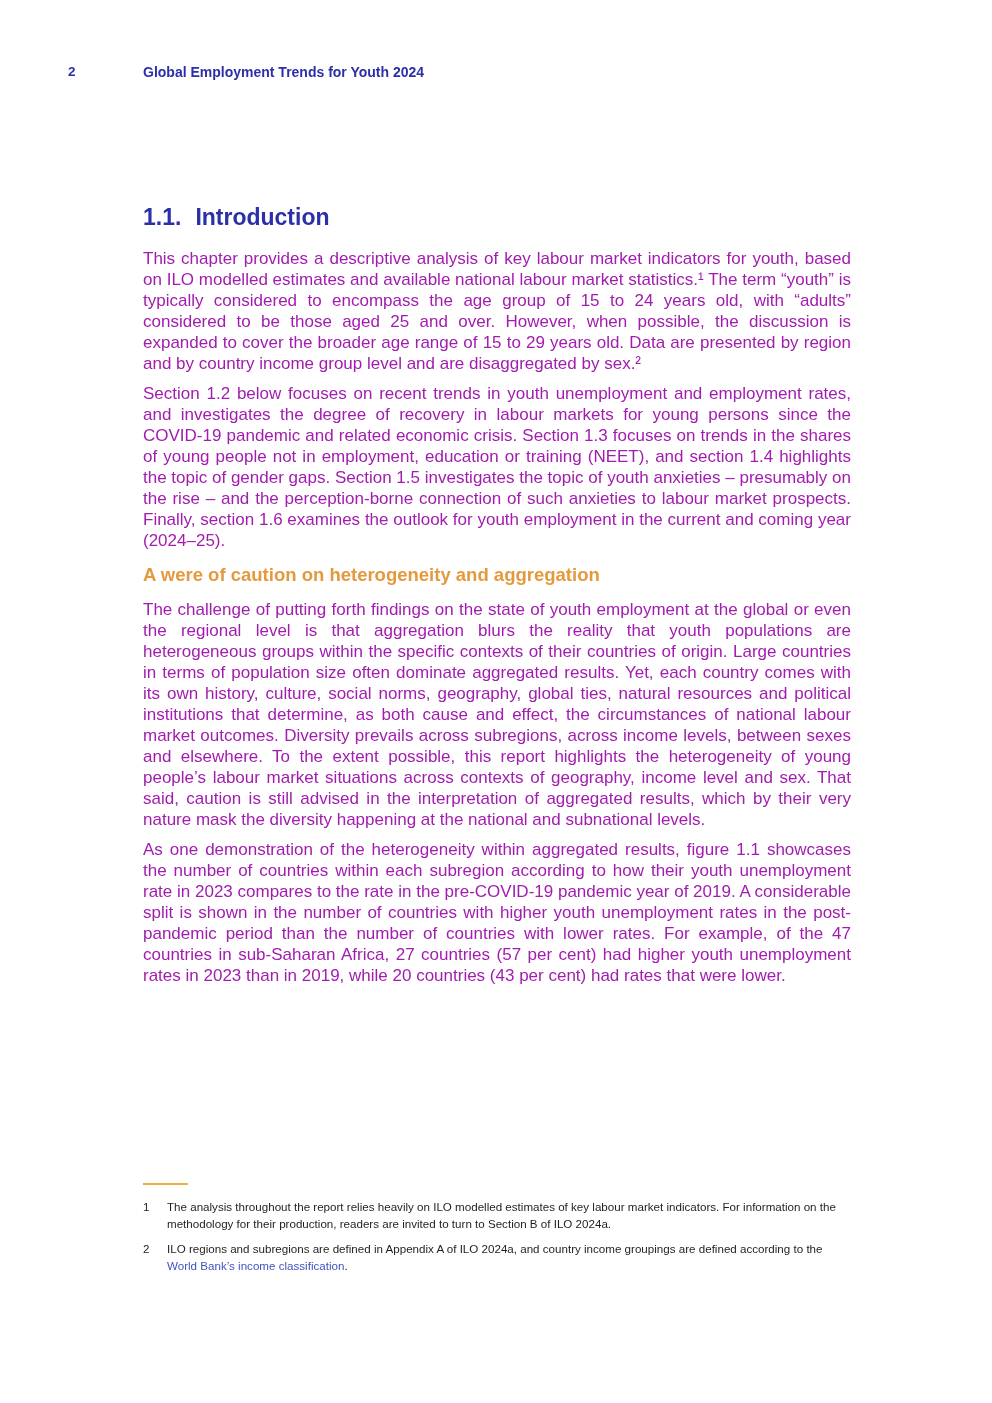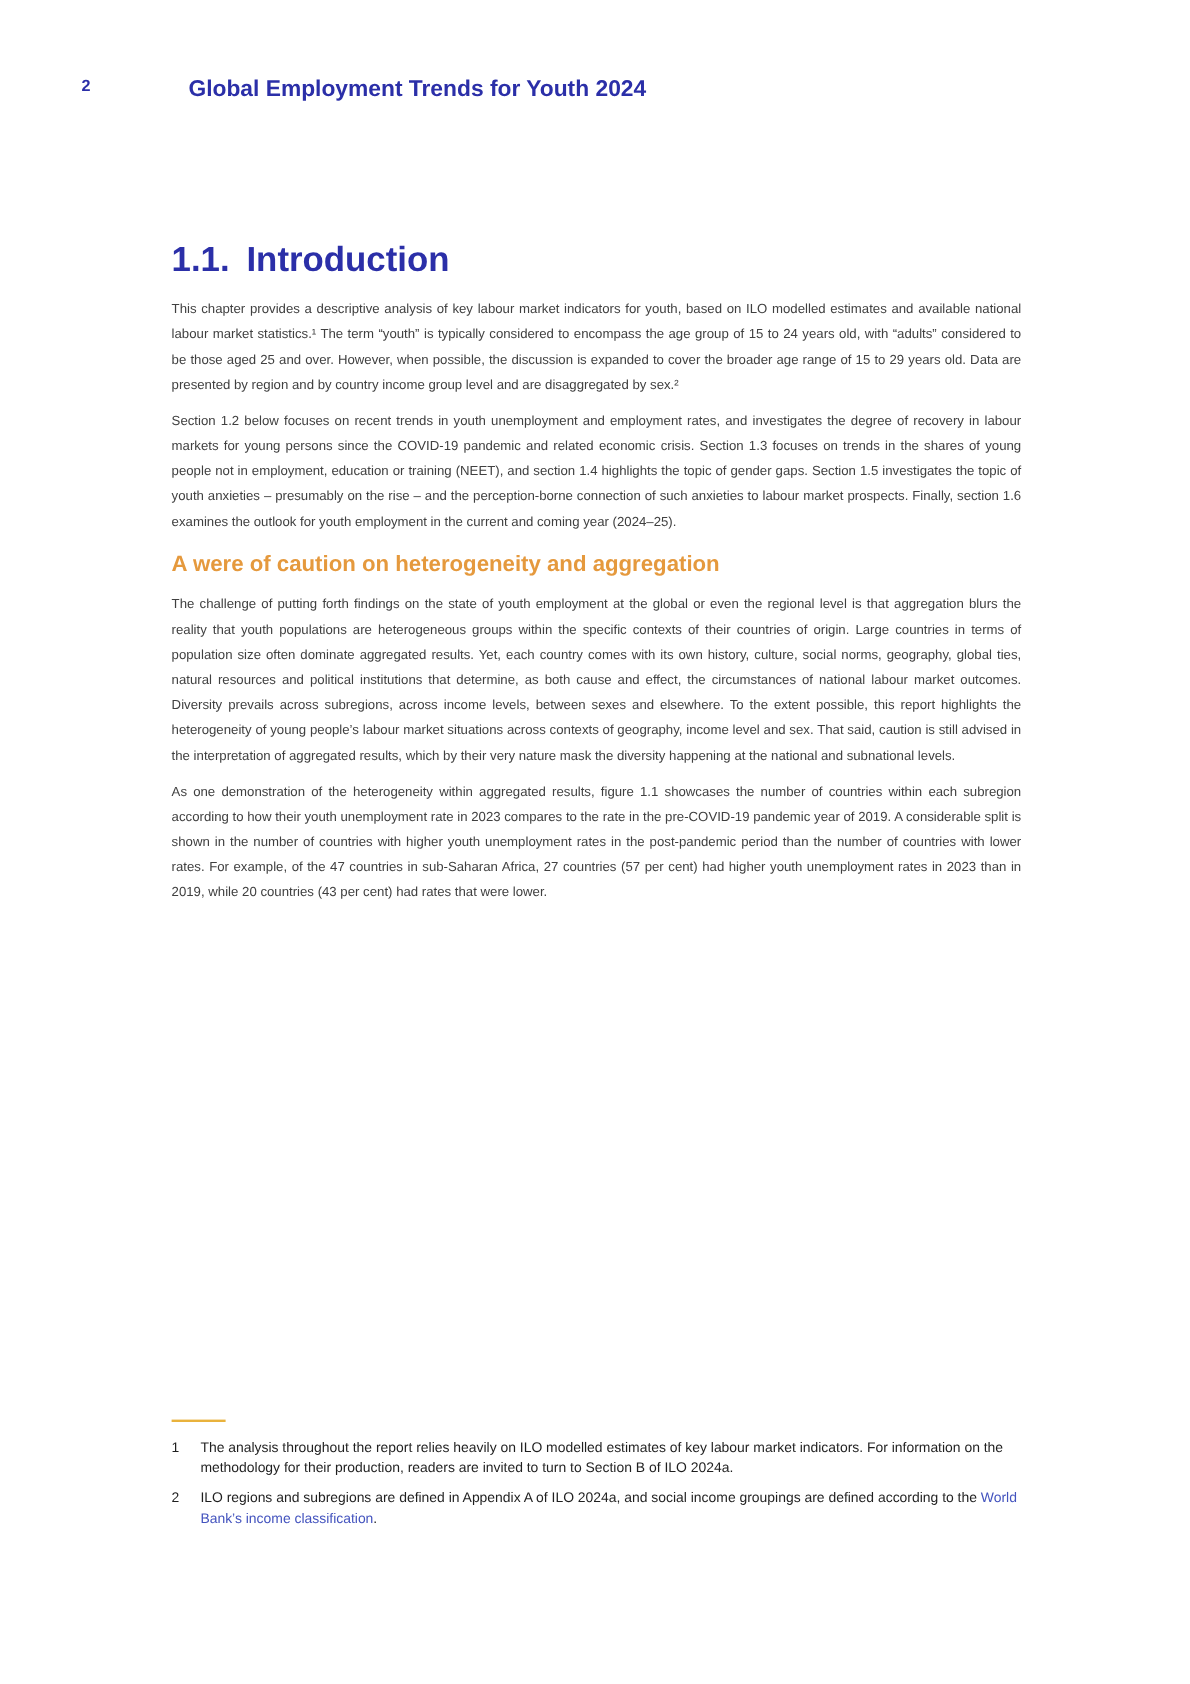--- a/index.html
+++ b/index.html
@@ -28,47 +28,46 @@
     left: 68px;
     top: 0;
     font-size: 13.5px;
     font-weight: bold;
     color: #2B2FA8;
   }
   .running-title {
     position: absolute;
     left: 143px;
     top: 0;
-    font-size: 19px;
+    font-size: 14px;
     font-weight: bold;
     color: #2B2FA8;
-    margin-left: 14px;
   }
   
   .content {
     position: absolute;
     left: 143px;
     top: 196px;
     width: 708px;
   }
   h1.section-heading {
     margin: 6px 0 16px 0;
-    font-size: 29px;
+    font-size: 23px;
     line-height: 30px;
     font-weight: bold;
     color: #2B2FA8;
   }
   h1.section-heading .sec-num {
     margin-right: 14px;
   }
   p.body-par {
     margin: 0 0 9px 0;
-    font-size: 11px;
+    font-size: 17px;
     line-height: 21px;
-    color: #404040;
+    color: #a21caf;
     text-align: justify;
   }
   h2.subsection-heading {
     margin: 11px 0 11px 0;
     font-size: 18.5px;
     line-height: 26px;
     font-weight: bold;
     color: #E5993D;
   }
   
@@ -128,17 +127,17 @@
   <div class="footnotes">
     <div class="footnote-divider"></div>
 
     <div class="footnote">
       <span class="fn-num">1</span>
       <span class="fn-text">The analysis throughout the report relies heavily on ILO modelled estimates of key labour market indicators. For information on the methodology for their production, readers are invited to turn to Section B of ILO 2024a.</span>
     </div>
 
     <div class="footnote">
       <span class="fn-num">2</span>
-      <span class="fn-text"><span>ILO regions and subregions are defined in Appendix A of ILO 2024a, and social income groupings are defined according to the </span><a class="fn-link">World Bank’s income classification</a><span>.</span></span>
+      <span class="fn-text"><span>ILO regions and subregions are defined in Appendix A of ILO 2024a, and country income groupings are defined according to the </span><a class="fn-link">World Bank’s income classification</a><span>.</span></span>
     </div>
   </div>
 
 </div>
 
 </body></html>

